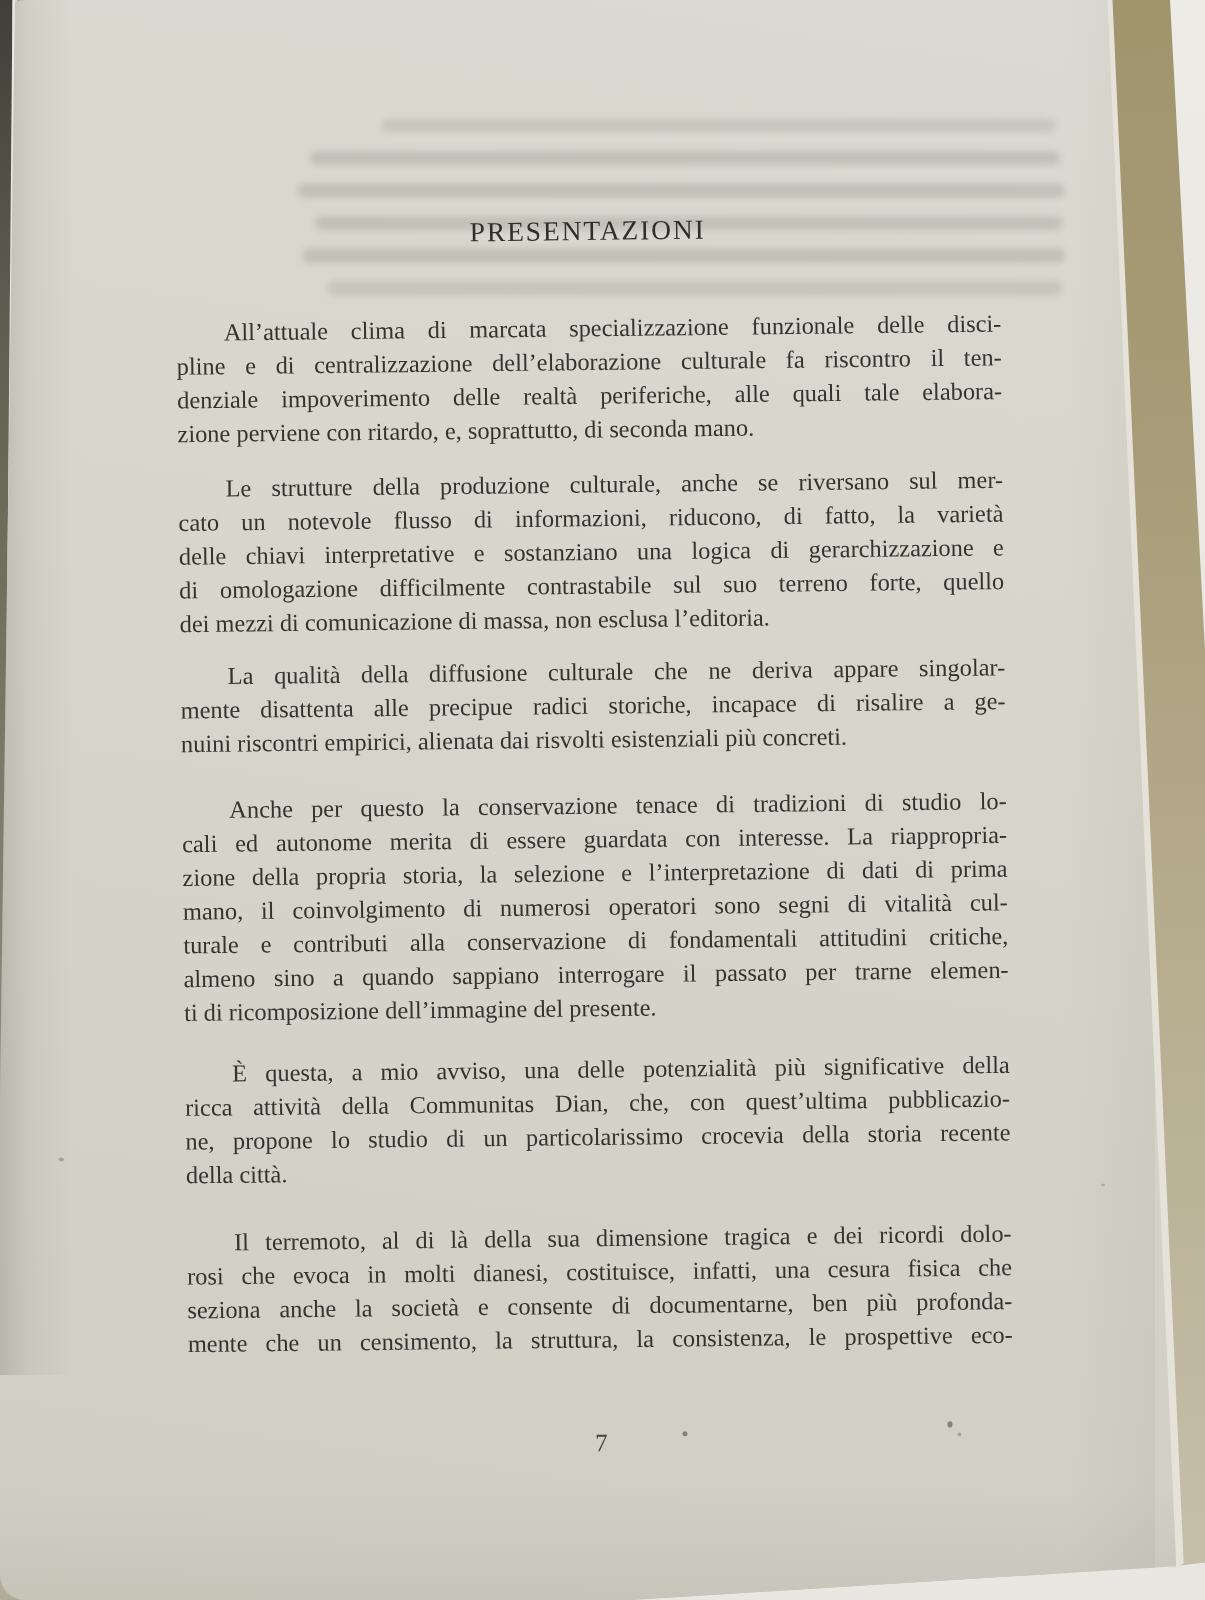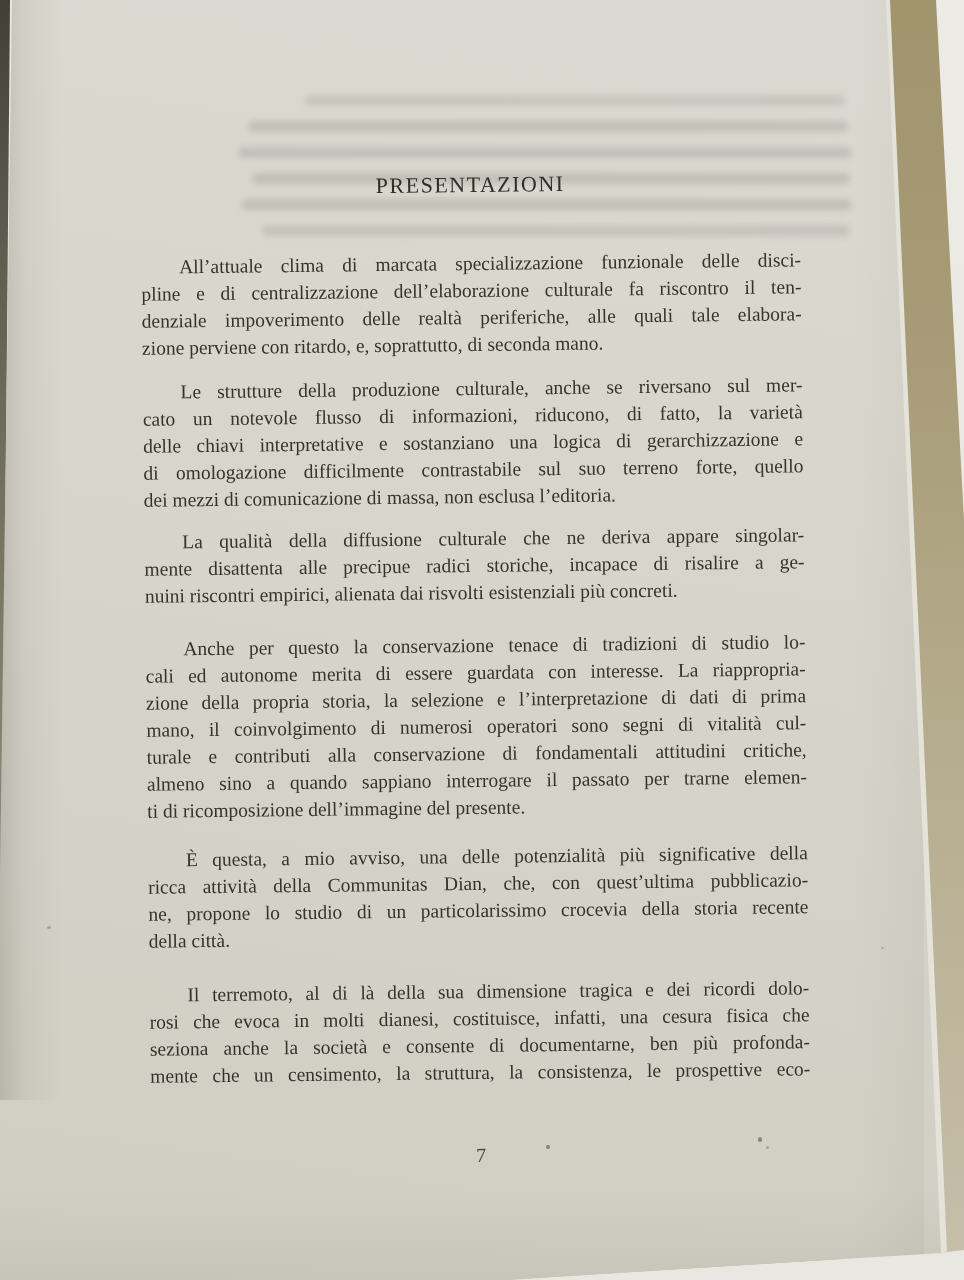--- a/index.html
+++ b/index.html
@@ -18,21 +18,21 @@
     clip-path:polygon(882px 0,890px 0,947px 1251px,938px 1255px);}
   .left-white-sliver{position:absolute;inset:0;background:#e8e6dd;
     clip-path:polygon(7px 0,14px 0,4px 880px,0 990px,0 0);}
   .spine-strip{position:absolute;inset:0;
     background:linear-gradient(180deg,#403f38 0%,#5d5b4f 18%,#75735f 40%,#8a8779 65%,#a3a093 88%,#b5b2a5 100%);
     clip-path:polygon(0 0,10px 0,2px 900px,0 950px);}
 
   
   .page{position:absolute;inset:0;
     background:linear-gradient(188deg,#dcd9d2 0%,#d8d5cc 40%,#d4d1c8 70%,#d0cdc2 100%);
-    clip-path:polygon(12px 0,886px 0,941px 1253px,506px 1280px,0 1280px,0 878px);}
+    clip-path:polygon(12px 0,886px 0,941px 1253px,506px 1280px,0 1280px,0 878px);border-radius:20px;}
   .page-shade-left{position:absolute;top:0;left:0;width:60px;height:1100px;
     background:linear-gradient(90deg,rgba(95,92,80,.22) 0%,rgba(95,92,80,.07) 40%,rgba(95,92,80,0) 100%);}
   .page-shade-bottom{position:absolute;left:0;bottom:0;width:100%;height:90px;
     background:linear-gradient(180deg,rgba(120,115,98,0) 0%,rgba(120,115,98,.10) 100%);}
   .page-shade-right{position:absolute;top:0;right:40px;width:70px;height:1260px;
     background:linear-gradient(90deg,rgba(120,115,98,0) 0%,rgba(120,115,98,.08) 100%);}
 
   
   .showthrough{position:absolute;left:0;top:0;}
   .st-line{position:absolute;height:11px;border-radius:6px;

